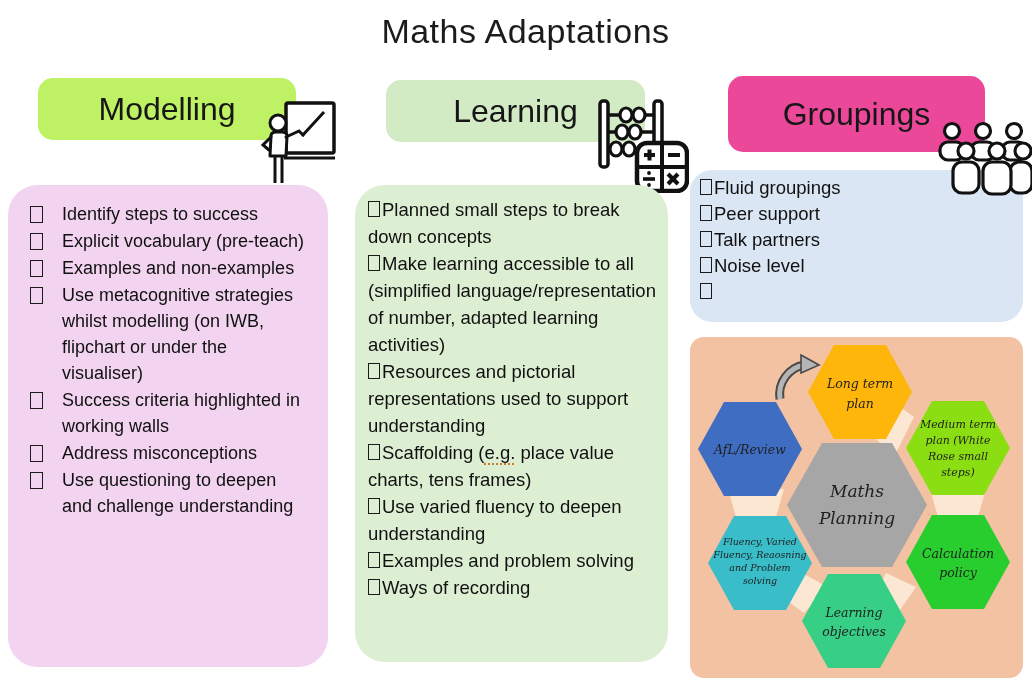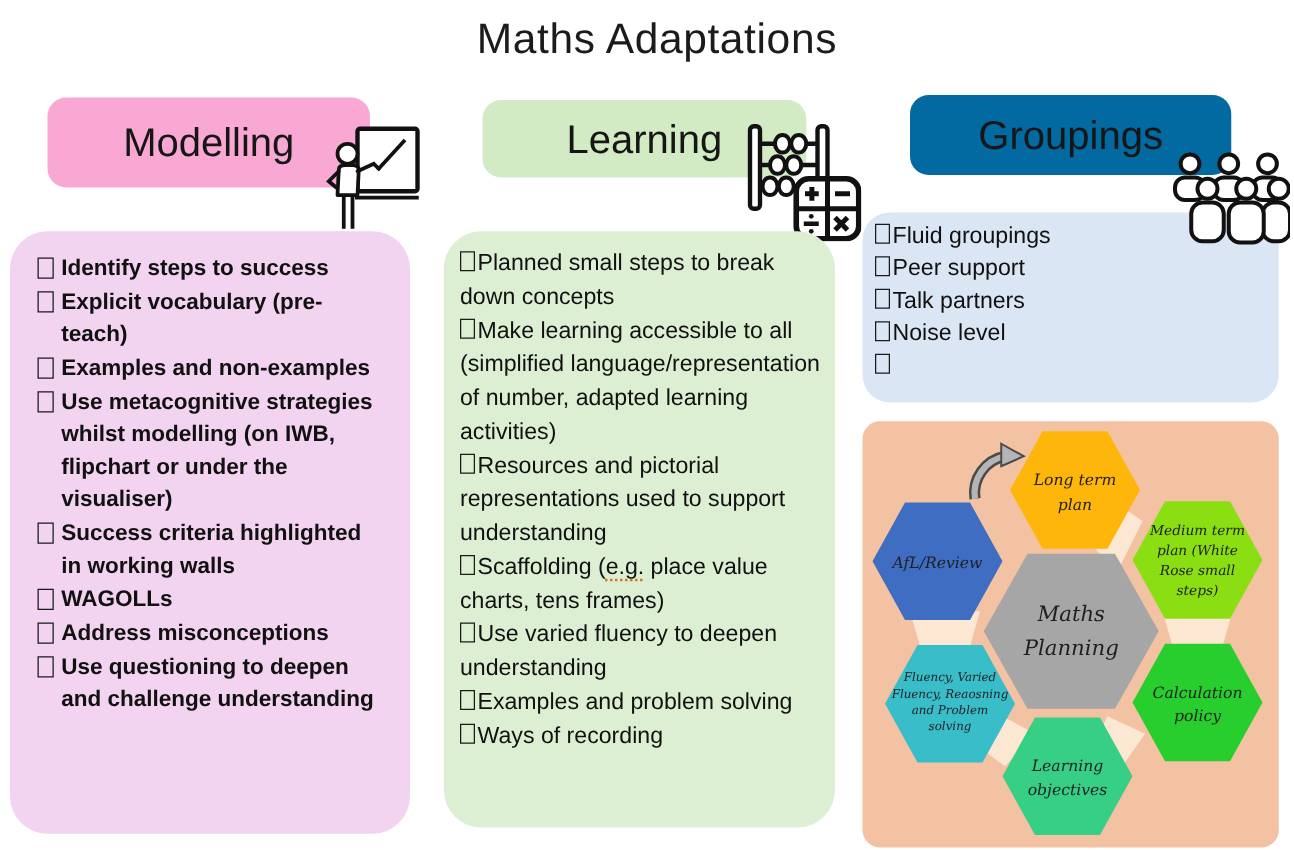--- a/index.html
+++ b/index.html
@@ -8,31 +8,31 @@
     font-family:"Liberation Sans", sans-serif;color:#111;
   }
   .page-title{
     position:absolute;left:0;right:0;top:12px;margin:0;text-align:center;
     font-size:34px;font-weight:500;color:#1b1b1b;letter-spacing:0.5px;padding-left:16px;
   }
   .pill{
     position:absolute;display:flex;align-items:center;justify-content:center;
     border-radius:15px;font-size:32px;color:#161616;
   }
-  .pill-modelling{left:38px;top:78px;width:258px;height:72px;background:#f9a8d4;}
+  .pill-modelling{left:38px;top:78px;width:258px;height:62px;background:#bef264;}
   .pill-learning{left:386px;top:80px;width:259px;height:62px;background:#D2EBC5;}
-  .pill-groupings{left:728px;top:76px;width:257px;height:64px;background:#0369a1;}
+  .pill-groupings{left:728px;top:76px;width:257px;height:76px;background:#ec4899;}
 
   .panel{position:absolute;box-sizing:border-box;}
   .panel-modelling{left:8px;top:185px;width:320px;height:482px;background:#F2D3F0;border-radius:30px;padding:16px 18px 0 22px;}
   .panel-learning{left:355px;top:185px;width:313px;height:477px;background:#DDEFD3;border-radius:30px;padding:11px 8px 16px 13px;}
   .panel-groupings{left:690px;top:170px;width:333px;height:152px;background:#DAE6F4;border-radius:22px;padding:5px 10px 0 10px;}
   .panel-hex{left:690px;top:337px;width:333px;height:341px;background:#F3C2A3;border-radius:14px;}
 
-  .m-item{display:flex;gap:6px;font-size:18px;line-height:26px;margin:0 0 1px 0;font-weight:bold;}
+  .m-item{display:flex;gap:19px;font-size:18px;line-height:26px;margin:0 0 1px 0;}
   .cbox{flex:0 0 auto;width:11px;height:15px;border:1.8px solid #1a1a1a;margin-top:5px;background:transparent;}
   .cbox-inline{display:inline-block;width:10px;height:14px;border:1.8px solid #1a1a1a;margin-right:2px;vertical-align:-1px;background:transparent;}
   .l-item{font-size:18.5px;line-height:27px;margin:0;}
   .g-item{font-size:18.5px;line-height:26px;margin:0;}
   .spell{text-decoration:underline dotted #C97B2A;text-decoration-thickness:2px;text-underline-offset:4px;}
 
   .icon{position:absolute;}
   .icon-teacher{left:250px;top:96px;}
   .icon-abacus{left:597px;top:99px;}
   .icon-people{left:936px;top:120px;}
@@ -82,24 +82,20 @@
         <span class="cbox"></span>
         <span>Examples and non-examples</span>
       </div>
     <div class="m-item">
         <span class="cbox"></span>
         <span>Use metacognitive strategies whilst modelling (on IWB, flipchart or under the visualiser)</span>
       </div>
     <div class="m-item">
         <span class="cbox"></span>
         <span>Success criteria highlighted in working walls</span>
-      </div>
-    <div class="m-item">
-        <span class="cbox"></span>
-        <span>WAGOLLs</span>
       </div>
     <div class="m-item">
         <span class="cbox"></span>
         <span>Address misconceptions</span>
       </div>
     <div class="m-item">
         <span class="cbox"></span>
         <span>Use questioning to deepen and challenge understanding</span>
       </div>
   </div>

